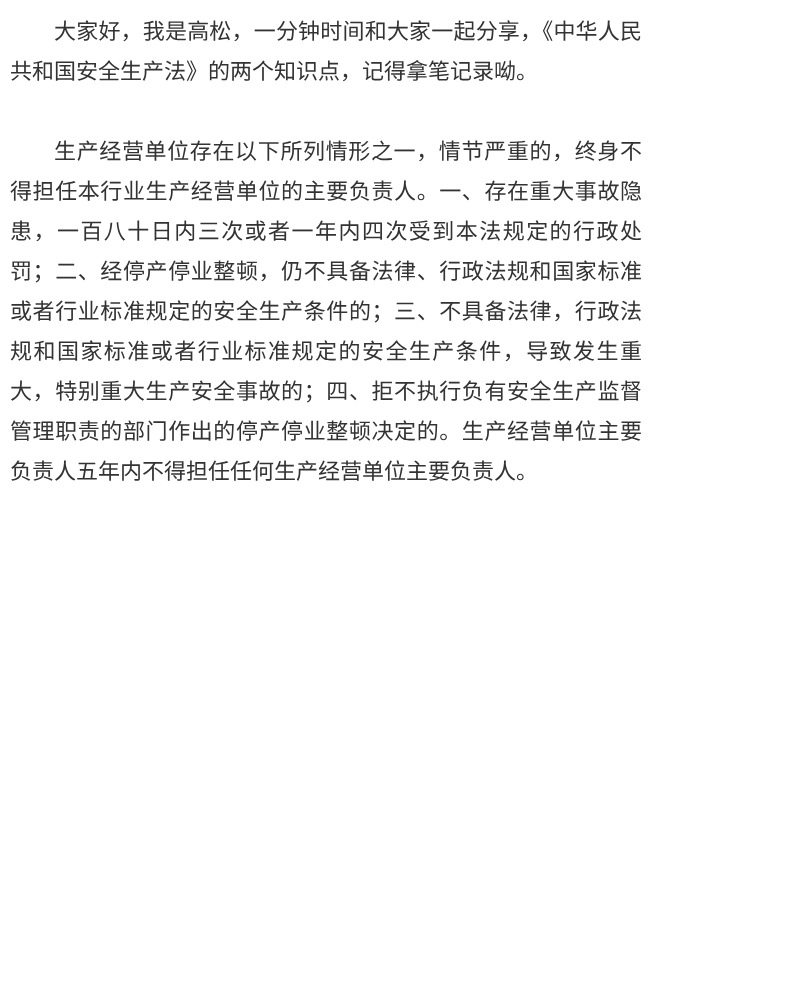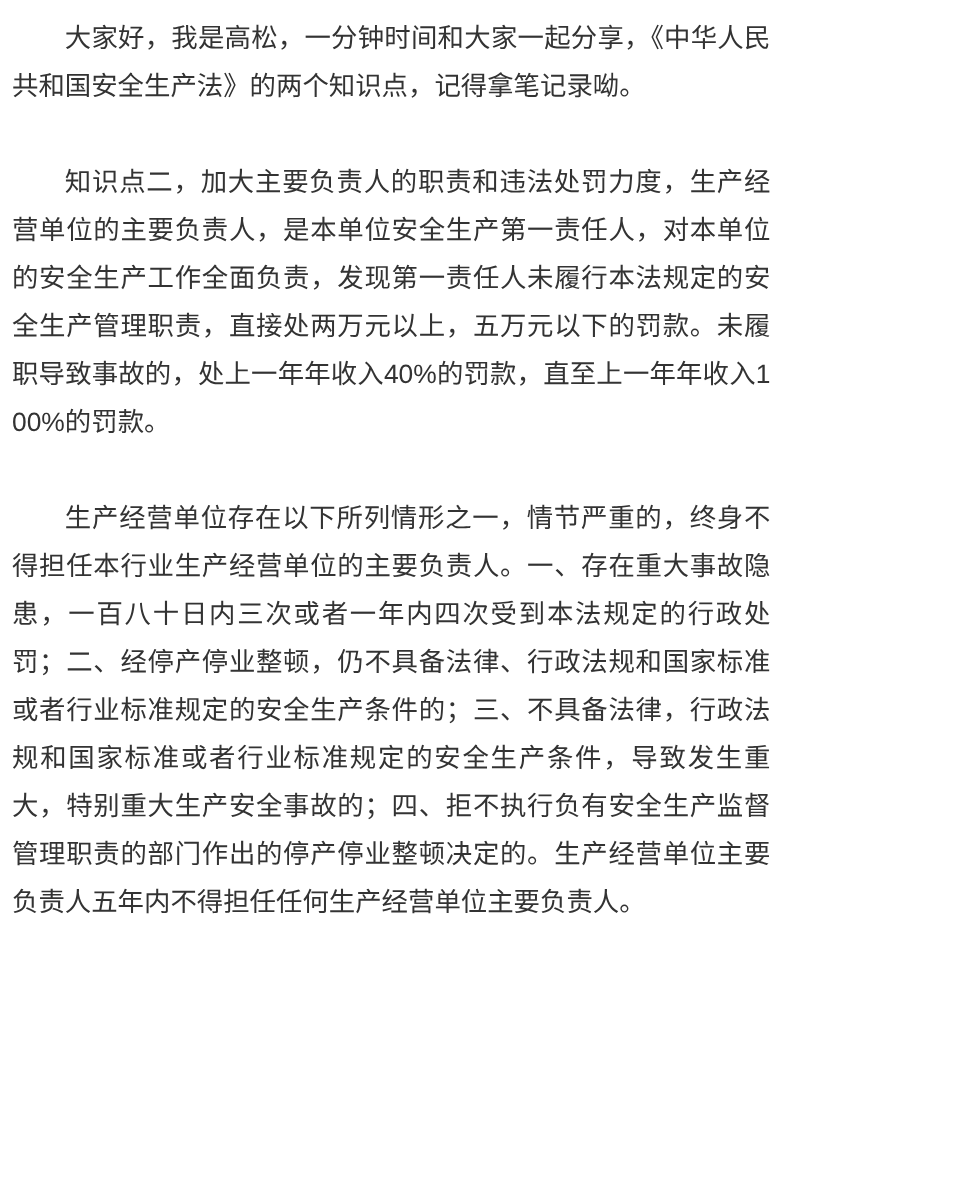--- a/index.html
+++ b/index.html
@@ -33,17 +33,16 @@
   .para:last-child {
     margin-bottom: 0;
   }
 </style>
 </head>
 <body>
 
 <div class="screen">
   <div class="article">
     <p class="para">大家好，我是高松，一分钟时间和大家一起分享，《中华人民共和国安全生产法》的两个知识点，记得拿笔记录呦。</p>
-    <p class="para">知识点二，加大主要负责人的职责和违法处罚力度，生产经营单位的主要负责人，是本单位安全生产第一责任人，对本单位的安全生产工作全面负责，发现第一责任人未履行本法规定的安全生产管理职责，直接处两万元以上，五万元以下的罚款。未履职导致事故的，处上一年年收入40%的罚款，直至上一年年收入100%的罚款。</p>
     <p class="para">生产经营单位存在以下所列情形之一，情节严重的，终身不得担任本行业生产经营单位的主要负责人。一、存在重大事故隐患，一百八十日内三次或者一年内四次受到本法规定的行政处罚；二、经停产停业整顿，仍不具备法律、行政法规和国家标准或者行业标准规定的安全生产条件的；三、不具备法律，行政法规和国家标准或者行业标准规定的安全生产条件，导致发生重大，特别重大生产安全事故的；四、拒不执行负有安全生产监督管理职责的部门作出的停产停业整顿决定的。生产经营单位主要负责人五年内不得担任任何生产经营单位主要负责人。</p>
 
   </div>
 </div>
 
 </body></html>

